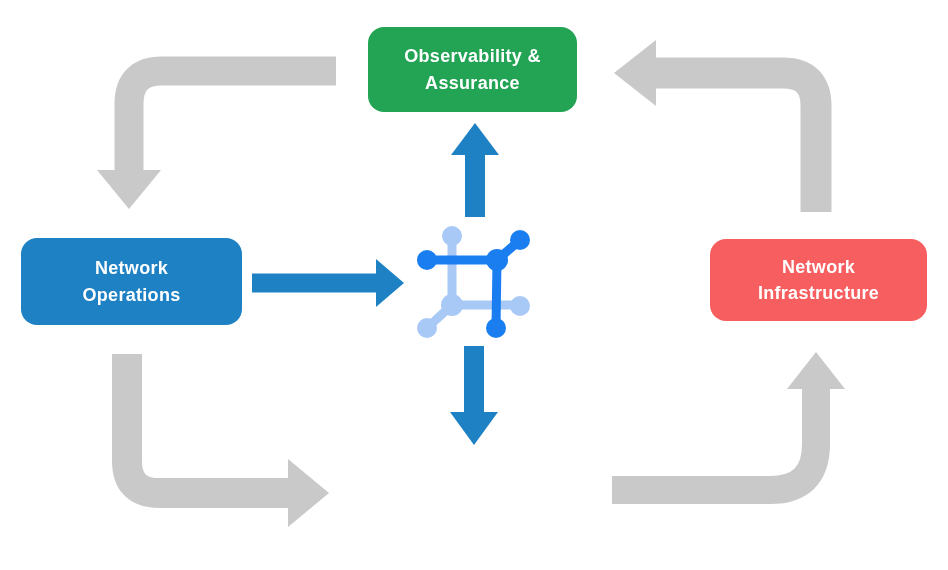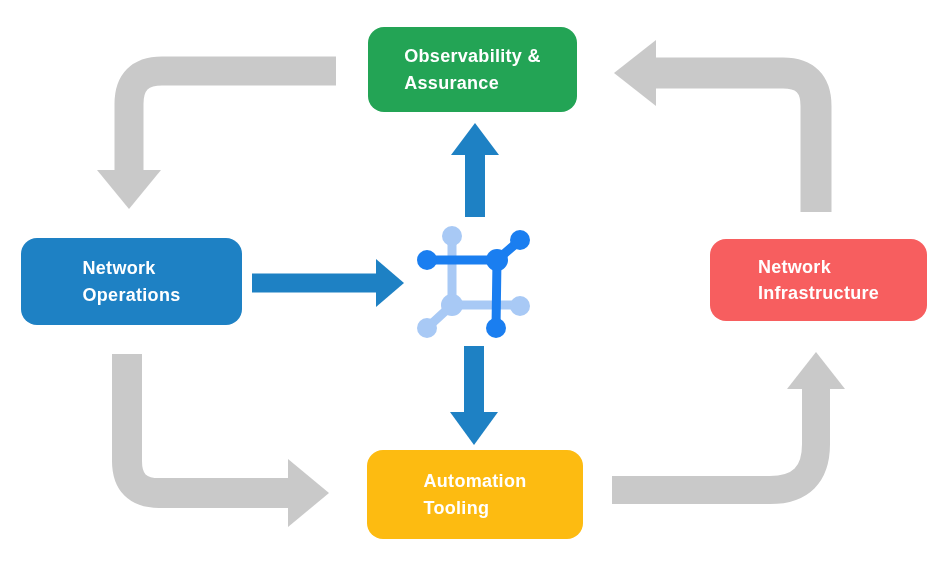--- a/index.html
+++ b/index.html
@@ -28,20 +28,21 @@
     justify-content: center;
     border-radius: 16px;
     box-sizing: border-box;
   }
   .node-label {
     color: #ffffff;
     font-size: 18px;
     font-weight: 600;
     line-height: 1.45;
     letter-spacing: 0.3px;
+    text-align: center;
     white-space: pre-line;
   }
   .node-green  { left: 368px; top: 27px;  width: 209px; height: 85px; background: var(--green);  }
   .node-blue   { left: 21px;  top: 238px; width: 221px; height: 87px; background: var(--blue);   }
   .node-red    { left: 710px; top: 239px; width: 217px; height: 82px; background: var(--red);    }
   .node-yellow { left: 367px; top: 450px; width: 216px; height: 89px; background: var(--yellow); }
 
   .gray-arrow-shaft { fill: none; stroke: var(--gray); }
   .gray-arrow-head  { fill: var(--gray); }
   .blue-arrow-shaft { fill: none; stroke: var(--blue); }
@@ -121,18 +122,14 @@
   <div class="node node-blue">
     <span class="node-label">Network
 Operations</span>
   </div>
 
   <div class="node node-red">
     <span class="node-label">Network
 Infrastructure</span>
   </div>
 
-  <div class="node node-yellow">
-    <span class="node-label">Automation
-Tooling</span>
-  </div>
 
 </div>
 
 </body></html>

